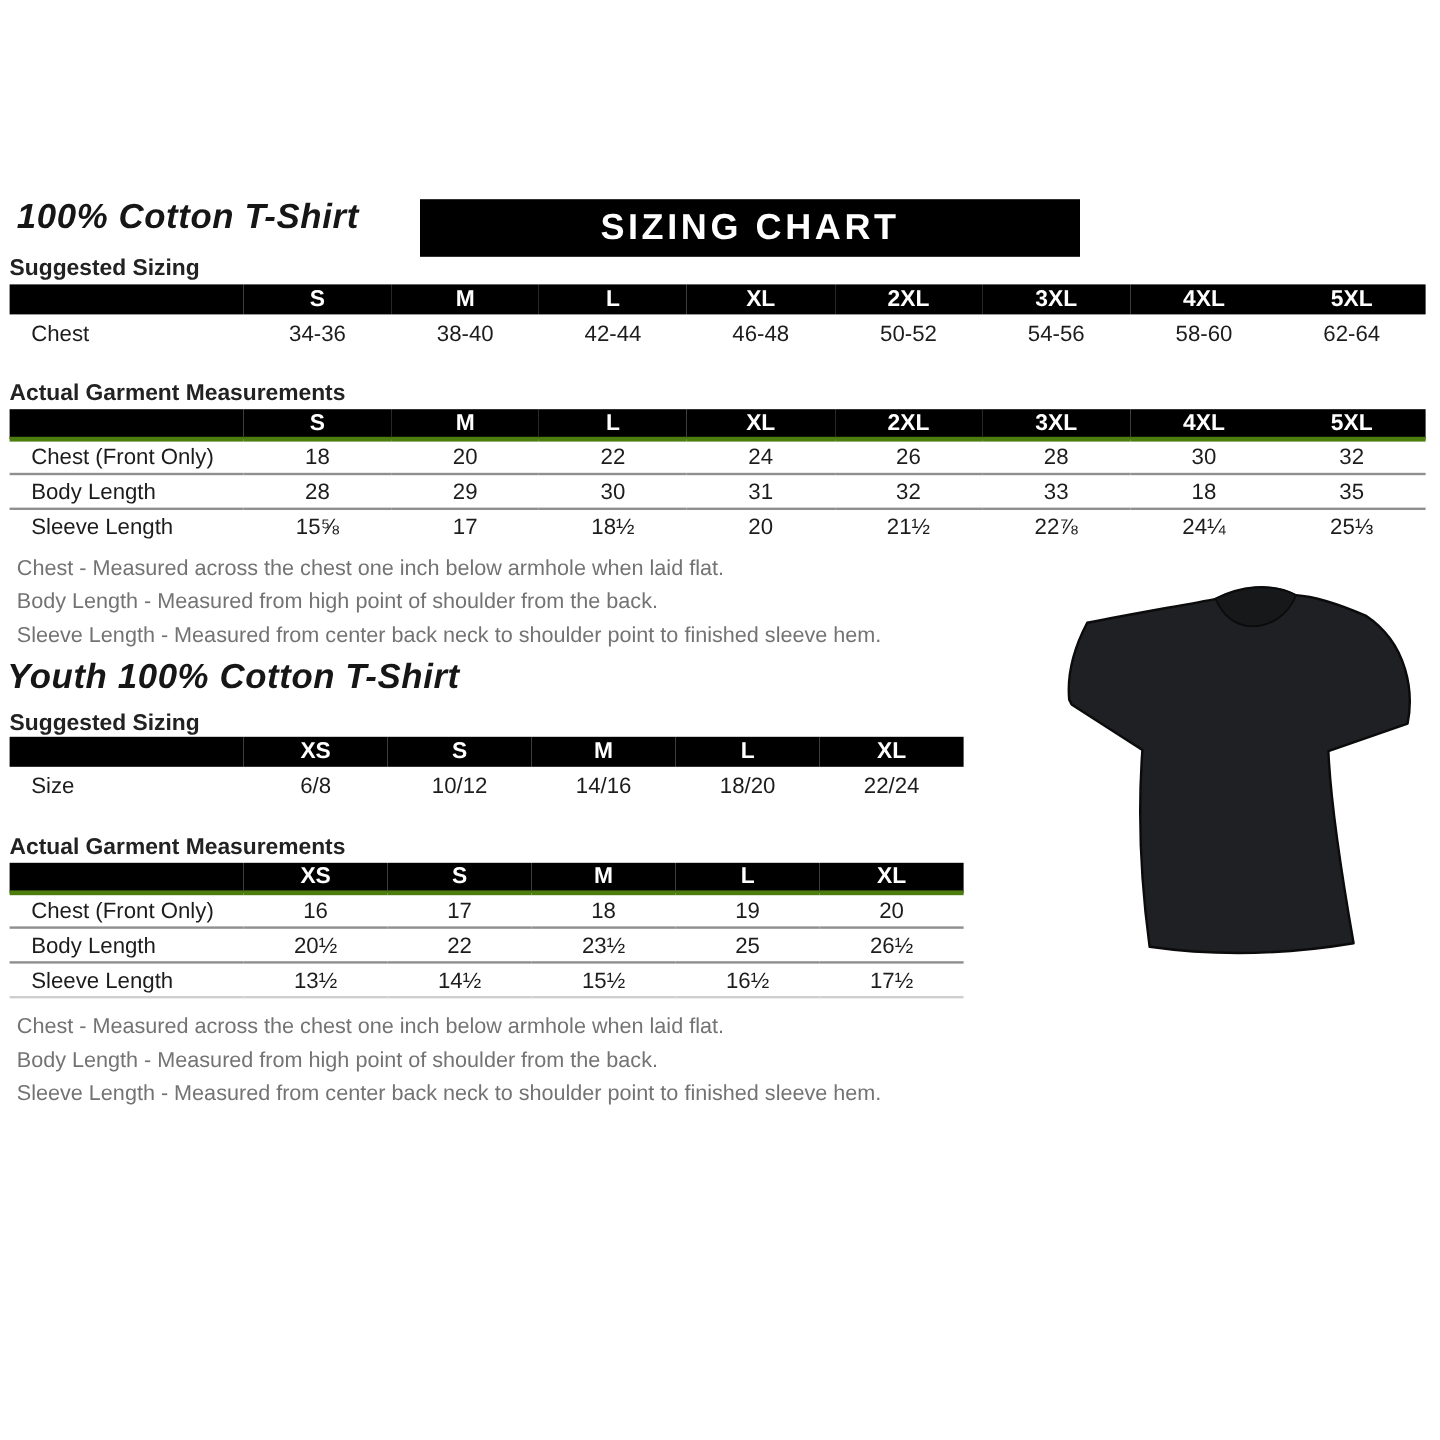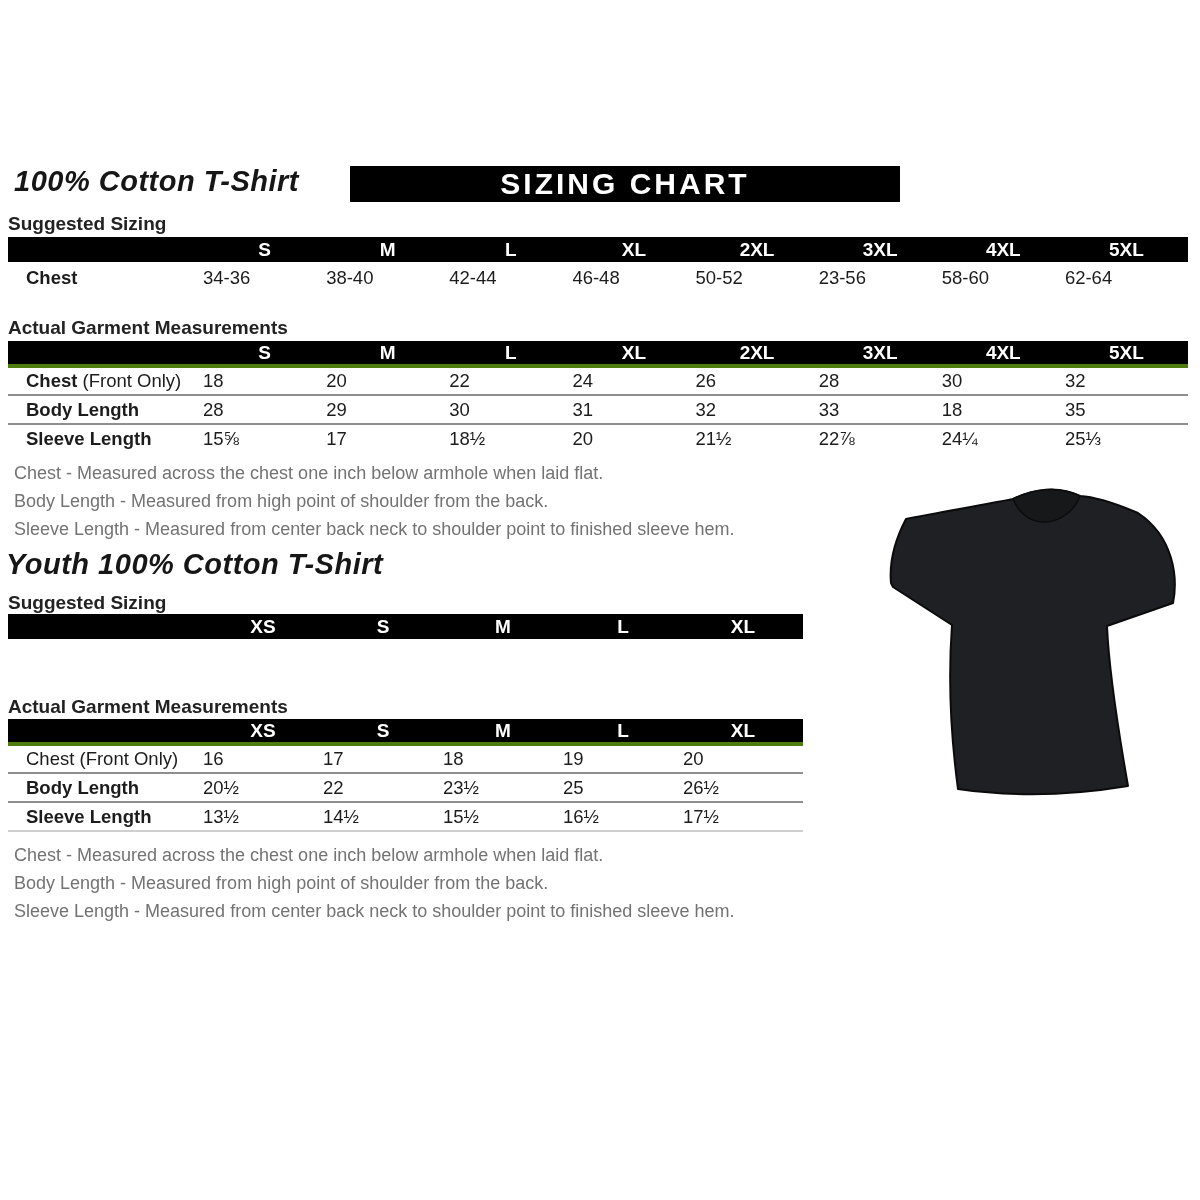--- a/index.html
+++ b/index.html
@@ -4,36 +4,36 @@
 <style>
   * { margin:0; padding:0; box-sizing:border-box; }
   html,body { background:#fff; }
   body {
     width:1200px; height:1200px; position:relative; overflow:hidden;
     font-family:"Liberation Sans", sans-serif; color:#1b1b1b;
   }
   .abs { position:absolute; }
   .h1 { font-size:29px; font-weight:bold; color:#161616; letter-spacing:0.5px;font-style:italic; }
   .banner {
-    left:350px; top:166px; width:550px; height:36px; background:#000;
+    left:350px; top:166px; width:550px; height:48px; background:#000;
     display:flex; align-items:center; justify-content:center;
   }
   .banner span { color:#fff; font-size:30px; font-weight:bold; letter-spacing:3px; }
   .seclabel { font-size:19px; color:#222;font-weight:bold; }
   table.tbl { border-collapse:collapse; table-layout:fixed; position:absolute; }
   table.tbl th {
     background:#000; color:#fff; font-size:19px; font-weight:bold;
     text-align:center; height:25px; padding:0;
   }
   table.tbl td {
-    font-size:18.5px; text-align:left; height:31px; padding:0;
+    font-size:18.5px; text-align:center; height:31px; padding:0;
     color:#1c1c1c; vertical-align:middle;
   }
   table.tbl td.lbl { text-align:left; padding-left:18px; }
-  .b { font-weight:bold; }
+  .b { font-weight:normal; }
   table.actual td { height:29px; }
   table.actual tr.row td { border-top:2px solid #8f8f8f; }
   table.actual tr.row:first-of-type td { border-top:none; }
   table.actual tr.row.lined td { border-top:4px solid #4d7c0f; }
   table.youth-actual { border-bottom:2px solid #cfcfcf; }
   .note { font-size:18px; color:#737373; }
   .tshirt-wrap { left:888px; top:477px; width:307px; height:330px; }
 </style>
 </head>
 <body>
@@ -62,21 +62,21 @@
     <th>4XL</th>
     <th>5XL</th>
   </tr>
   <tr class="row">
     <td class="lbl b">Chest</td>
     <td>34-36</td>
     <td>38-40</td>
     <td>42-44</td>
     <td>46-48</td>
     <td>50-52</td>
-    <td>23-56</td>
+    <td>54-56</td>
     <td>58-60</td>
     <td>62-64</td>
   </tr>
 </tbody>
   </table>
 
 <div class="abs seclabel" style="left:8px; top:317px;">Actual Garment Measurements</div>
 
 <table class="tbl actual" style="left:8px; top:341px; width:1180px;">
   <colgroup>
@@ -145,20 +145,28 @@
       <col span="5">
     </colgroup>
   <tbody>
       <tr>
     <th></th>
     <th>XS</th>
     <th>S</th>
     <th>M</th>
     <th>L</th>
     <th>XL</th>
+  </tr>
+  <tr class="row">
+    <td class="lbl b">Size</td>
+    <td>6/8</td>
+    <td>10/12</td>
+    <td>14/16</td>
+    <td>18/20</td>
+    <td>22/24</td>
   </tr>
 </tbody>
   </table>
 
 <div class="abs seclabel" style="left:8px; top:696px;">Actual Garment Measurements</div>
 
 <table class="tbl actual youth-actual" style="left:8px; top:719px; width:795px;">
   <colgroup>
       <col style="width:195px;">
       <col span="5">

